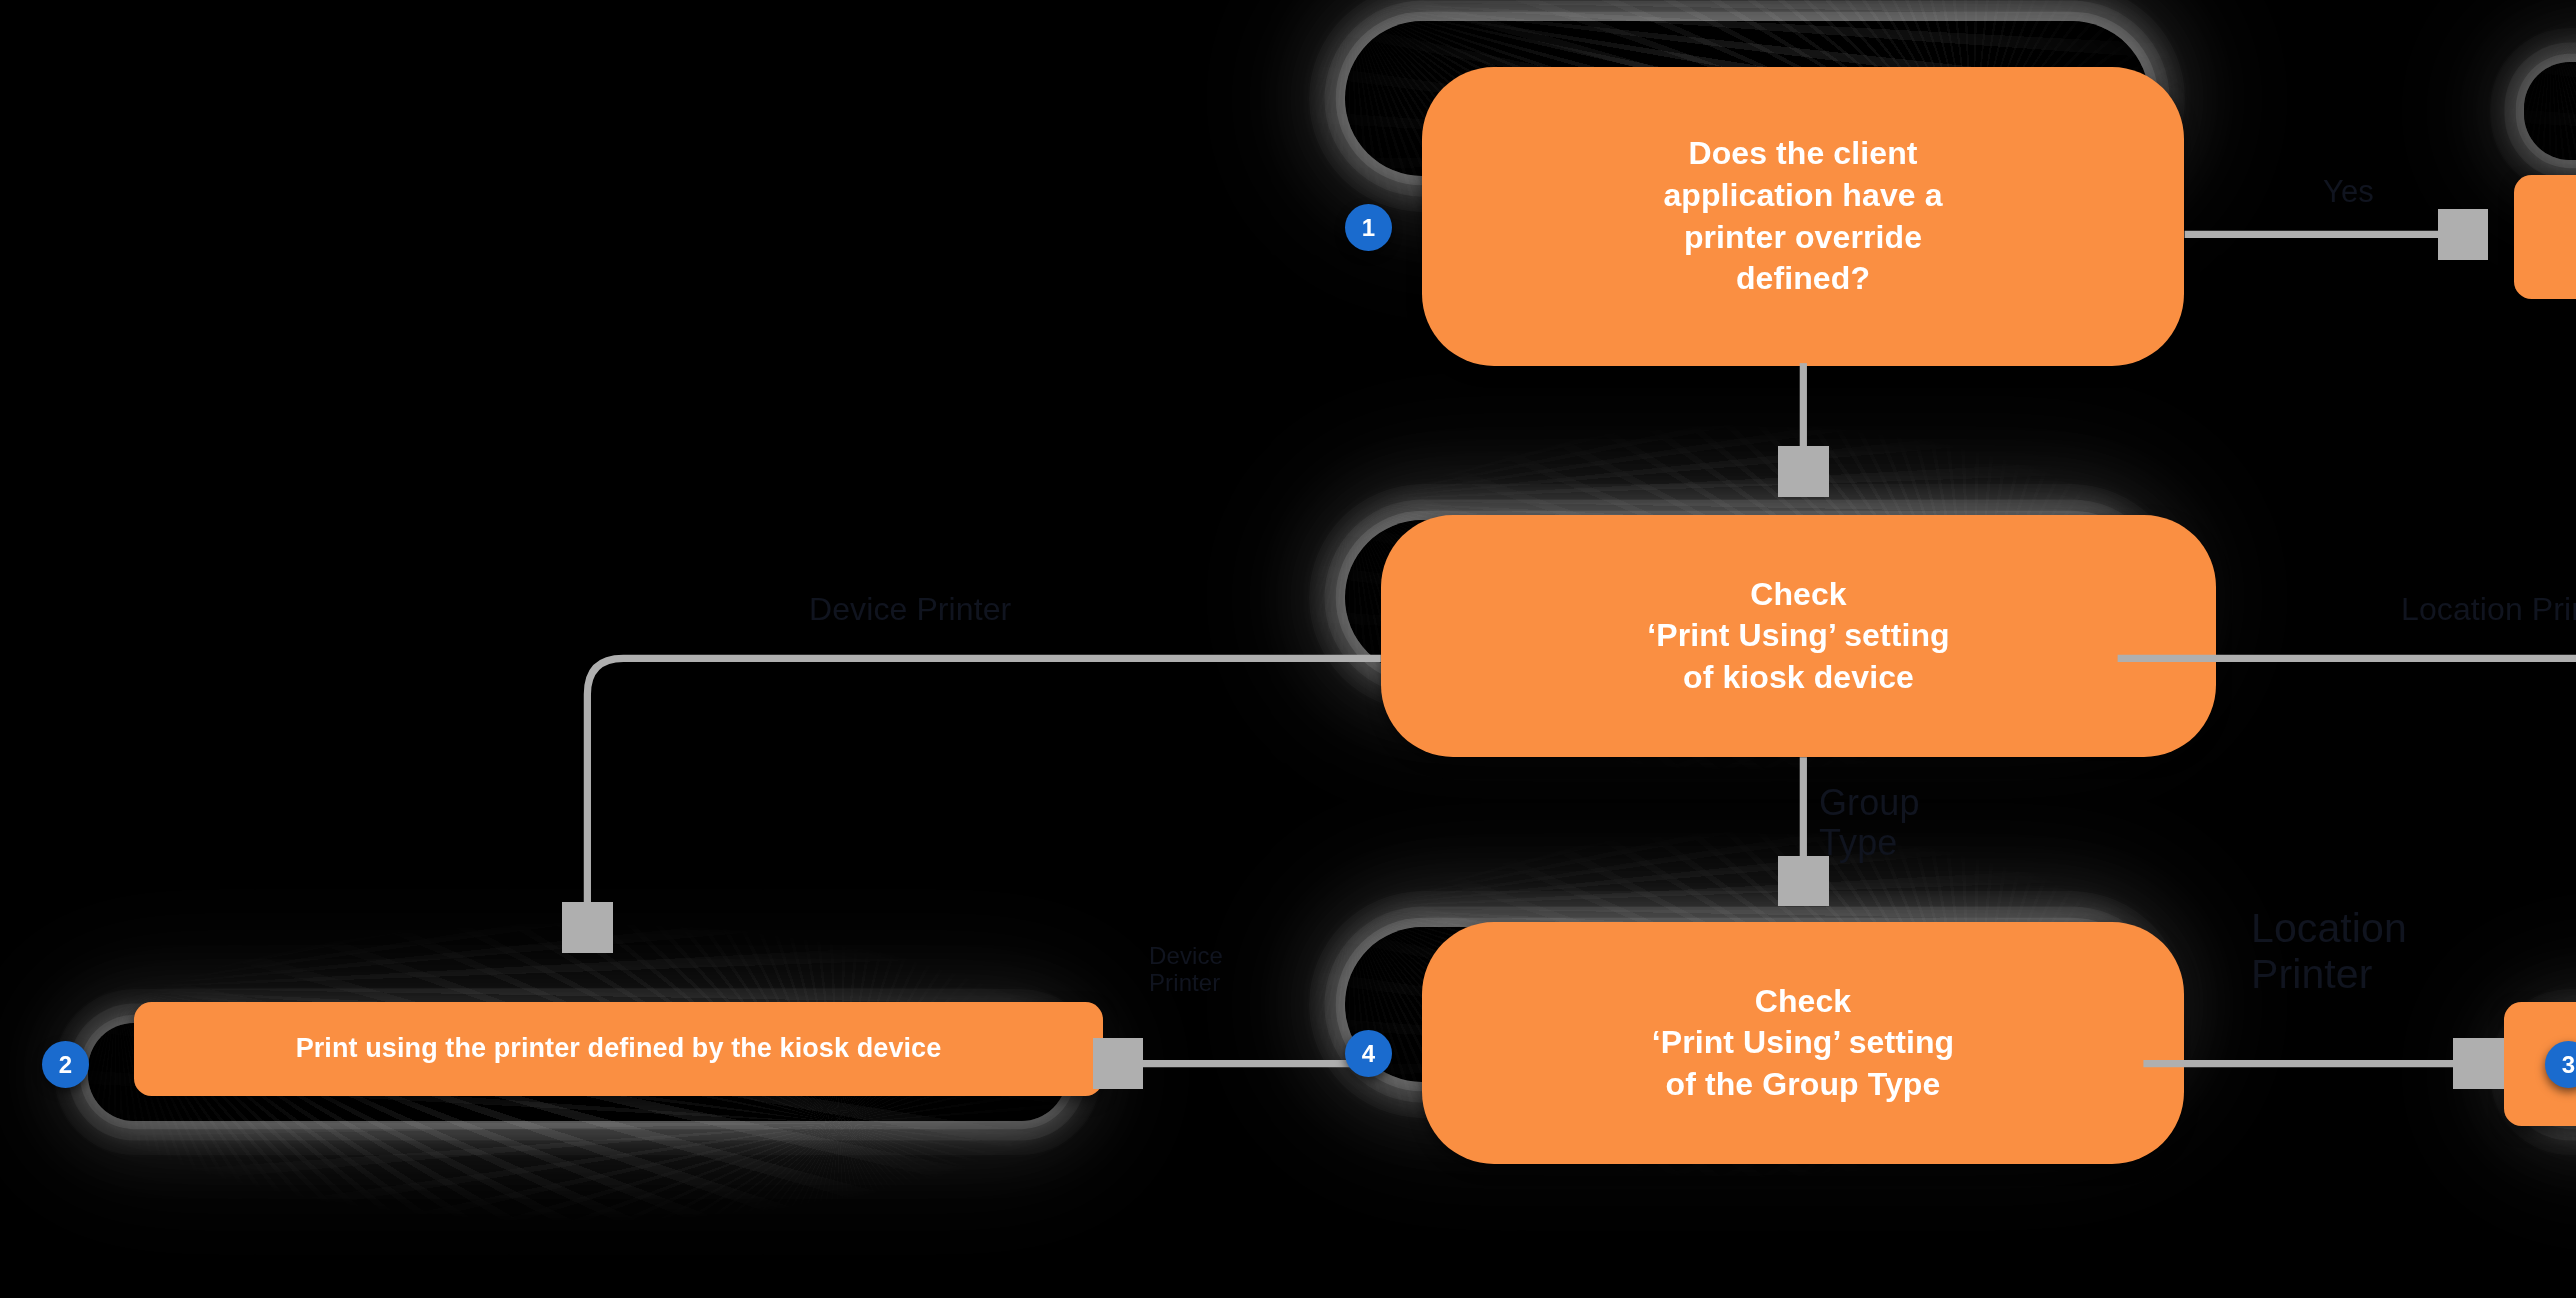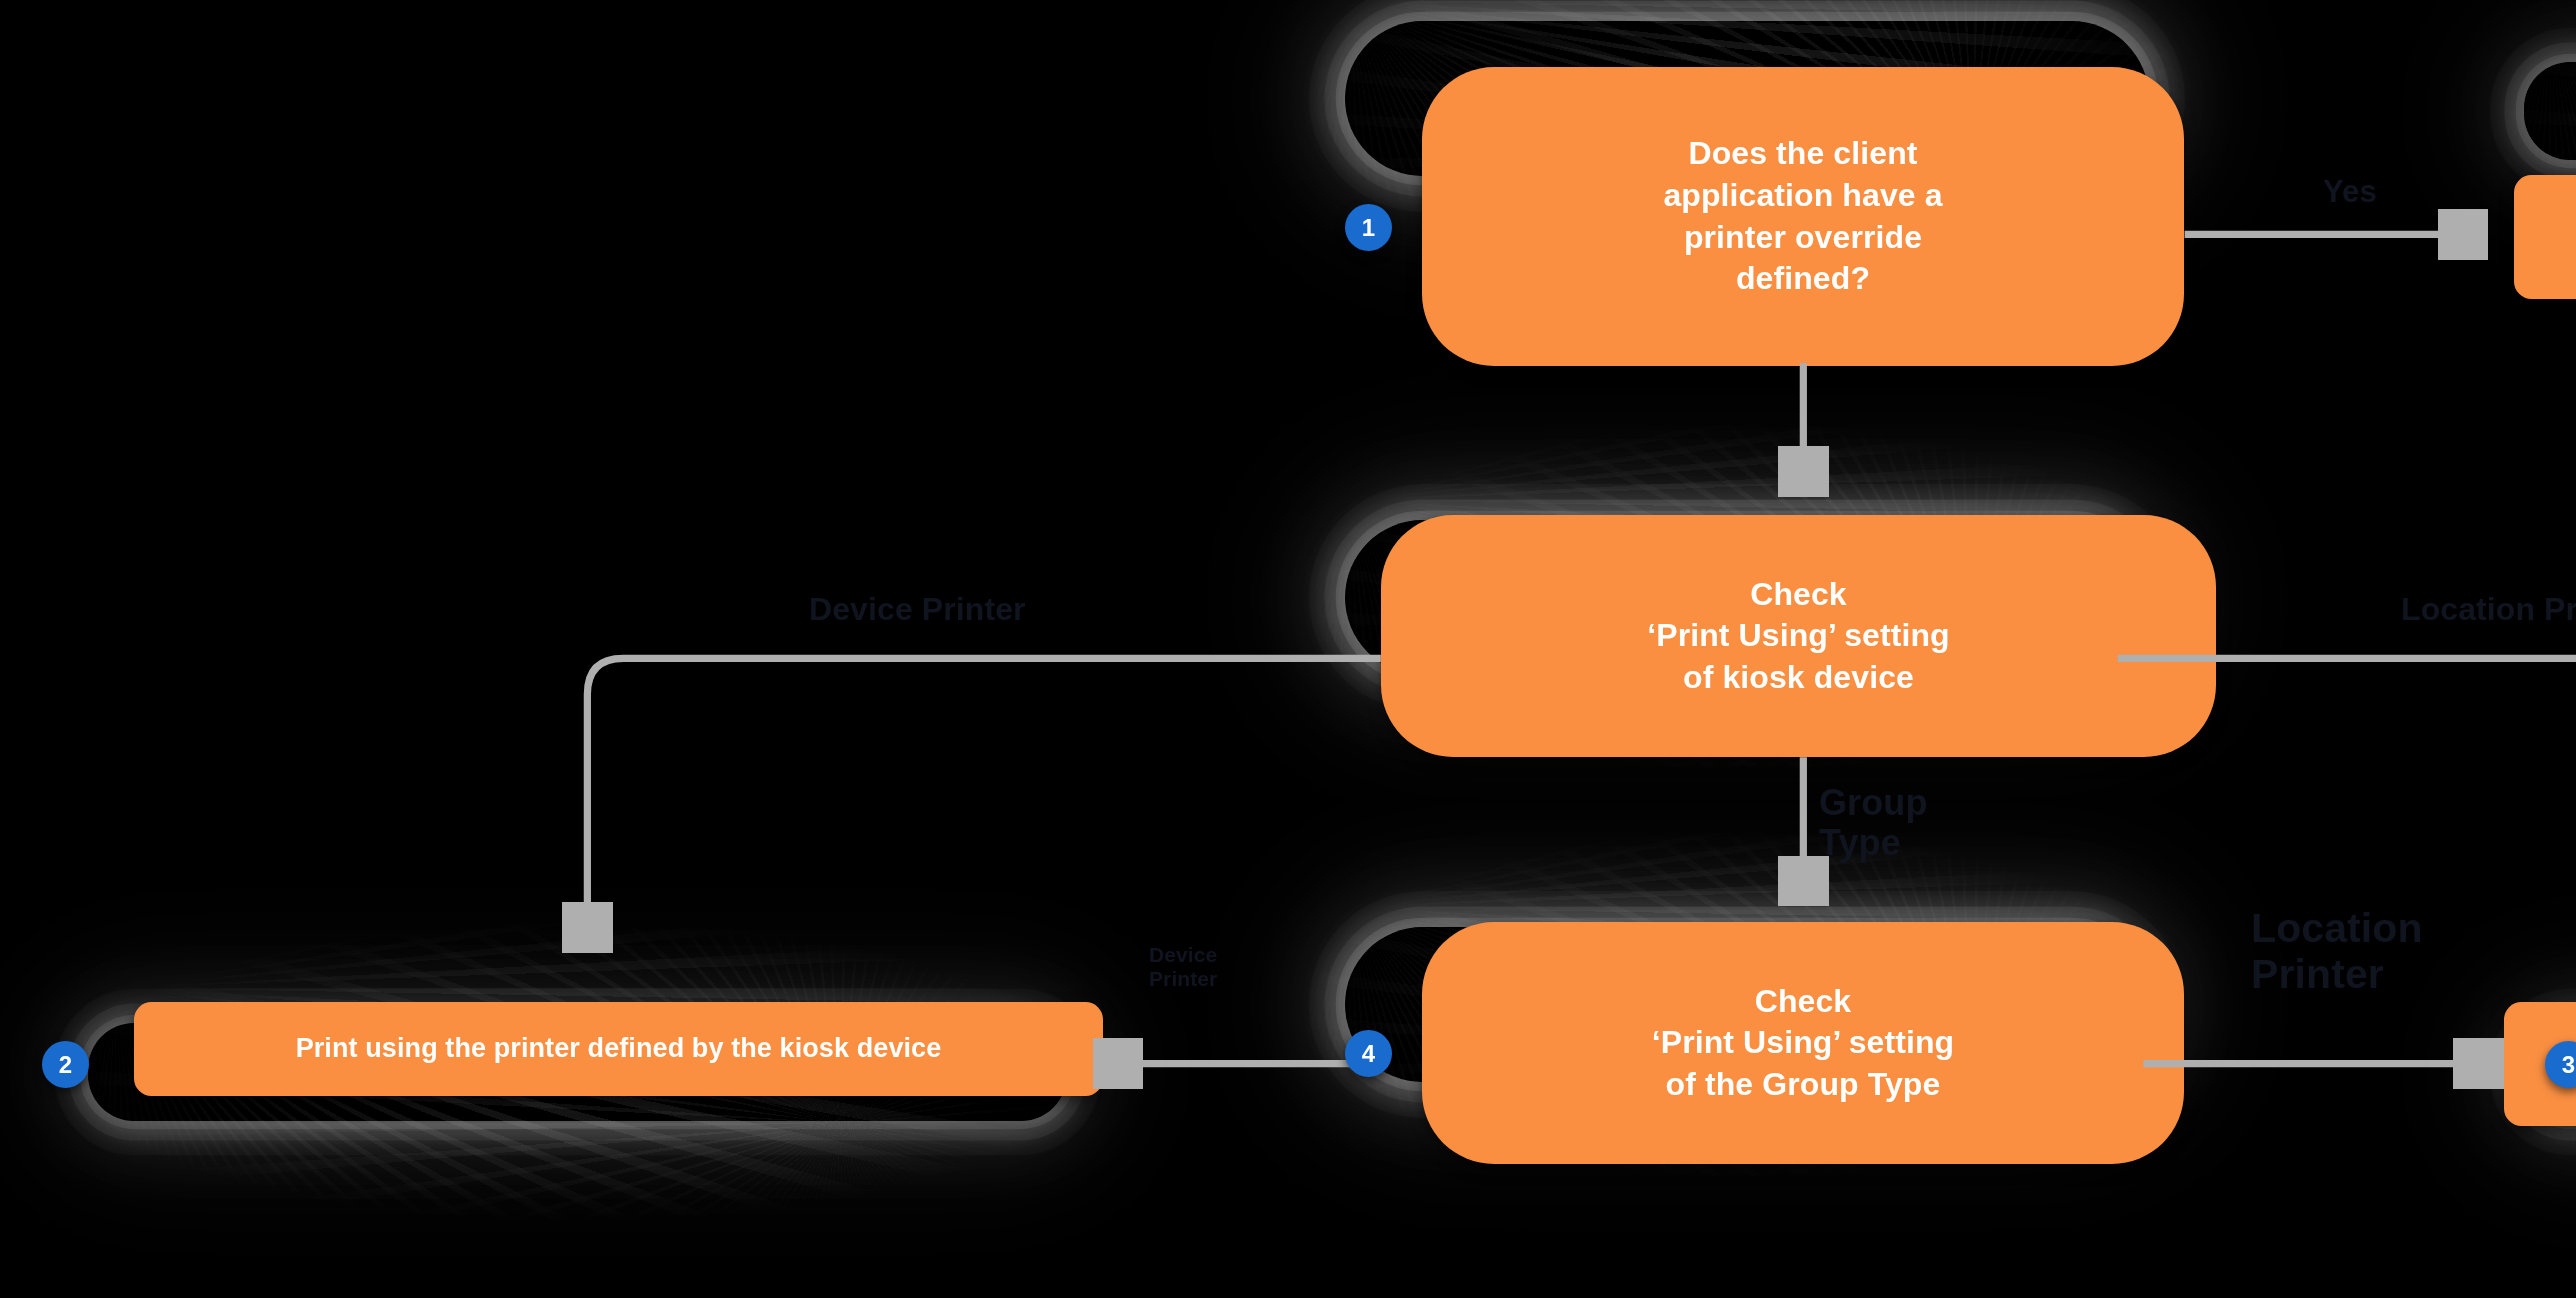--- a/index.html
+++ b/index.html
@@ -72,21 +72,21 @@
     background:#1A6BCE;color:#fff;
     display:flex;align-items:center;justify-content:center;
     font-weight:700;font-size:24px;line-height:1;
     box-shadow:0 4.1px 9.3px rgba(0,0,0,.55);
   }
 
   
   .elabel{
     position:absolute;z-index:7;
     color:#10141F;
-    font-weight:700;
+    font-weight:400;
     line-height:1.12;
     white-space:pre-line;
     letter-spacing:0.1px;
   }
 
   
   svg#wires{position:absolute;inset:0;width:3584px;height:1298px;z-index:6;overflow:visible;}
   svg#wires path,svg#wires line{fill:none;stroke:#AFAFAF;stroke-width:14;}
 </style>
 </head>
@@ -143,21 +143,21 @@
 
   <div class="elabel" style="left:2323px;top:175px;font-size:31px;">Yes</div>
 
   <div class="elabel" style="left:809px;top:592px;font-size:32px;">Device Printer</div>
 
   <div class="elabel" style="left:2401px;top:592px;font-size:32px;">Location Printer</div>
 
   <div class="elabel" style="left:1819px;top:783px;font-size:36px;">Group
 Type</div>
 
-  <div class="elabel" style="left:1149px;top:943px;font-size:21px;">Device
+  <div class="elabel" style="left:1149px;top:943px;font-size:24px;">Device
 Printer</div>
 
   <div class="elabel" style="left:2251px;top:906px;font-size:41px;">Location
 Printer</div>
 
   <div class="node pill" style="left:1422px;top:67px;width:762px;height:299px;">
     <span class="txt" style="font-size:32px;">Does the client
 application have a
 printer override
 defined?</span>

